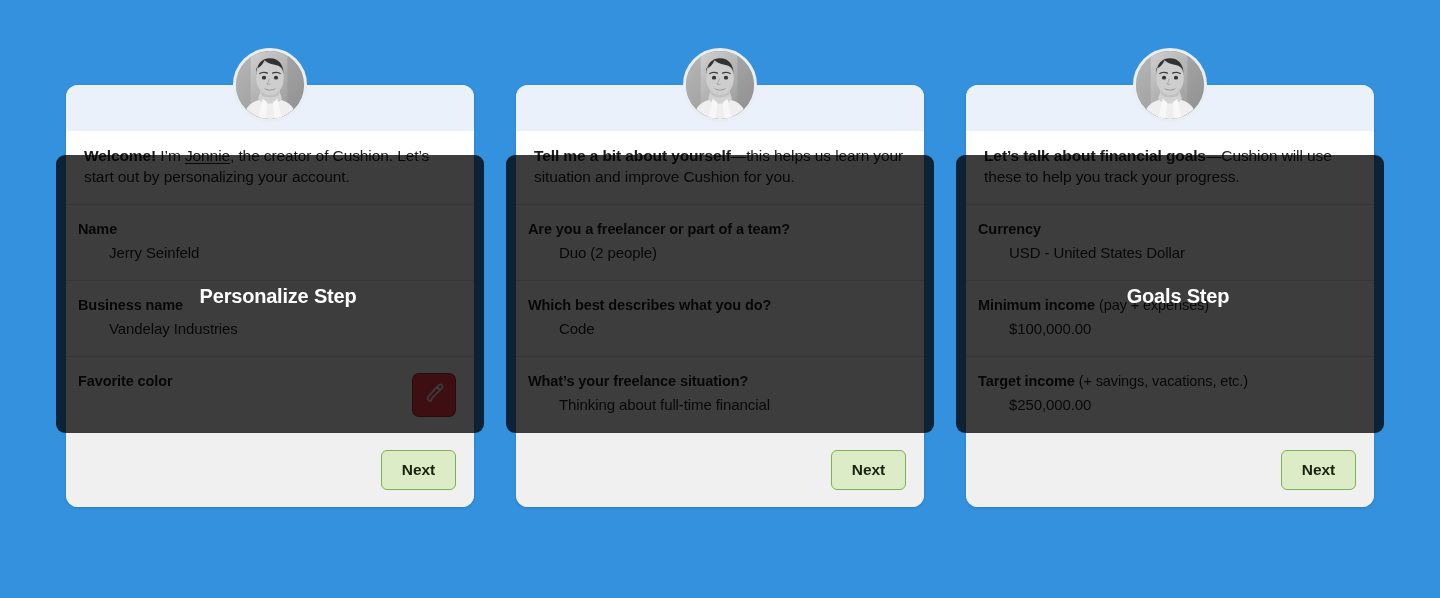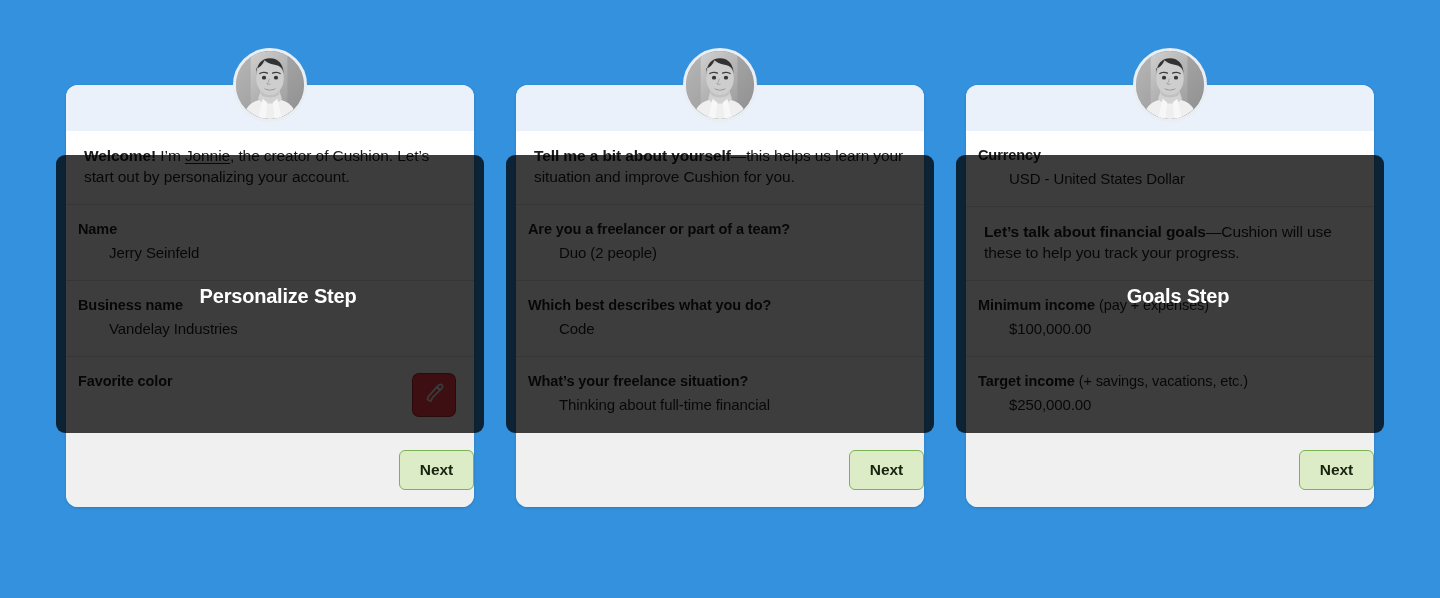--- a/index.html
+++ b/index.html
@@ -113,20 +113,21 @@
   .swatch svg { width: 22px; height: 22px; }
 
   
   .card-foot {
     background: #f0f0f0;
     height: 74px;
     flex: 0 0 74px;
     display: flex;
     align-items: center;
     justify-content: flex-end;
+    padding-right: 18px;
   }
 
   .next-btn {
     background: #dbecc7;
     border: 1px solid #7cb254;
     border-radius: 6px;
     color: #18220f;
     font-size: 15.5px;
     font-weight: 700;
     padding: 10px 20px;
@@ -312,26 +313,26 @@
   <g style="mix-blend-mode:saturation" clip-path="url(#clipCircle)">
     <rect width="74" height="74" fill="#808080"></rect>
   </g>
 </svg>
       </div>
     </div>
     <div class="card-wrap">
       <div class="card">
         <div class="card-head"></div>
         <div class="card-body">
+          <div class="row row-intro">
+            <div class="intro-text"><b>Let’s talk about financial goals</b><span>—Cushion will use these to help you track your progress.</span></div>
+          </div>
           <div class="row">
             <div class="field-label"><span>Currency</span></div>
             <div class="field-value">USD - United States Dollar</div>
-          </div>
-          <div class="row row-intro">
-            <div class="intro-text"><b>Let’s talk about financial goals</b><span>—Cushion will use these to help you track your progress.</span></div>
           </div>
           <div class="row">
             <div class="field-label"><span>Minimum income</span> <span class="hint">(pay + expenses)</span></div>
             <div class="field-value">$100,000.00</div>
           </div>
           <div class="row">
             <div class="field-label"><span>Target income</span> <span class="hint">(+ savings, vacations, etc.)</span></div>
             <div class="field-value">$250,000.00</div>
           </div>
         </div>

